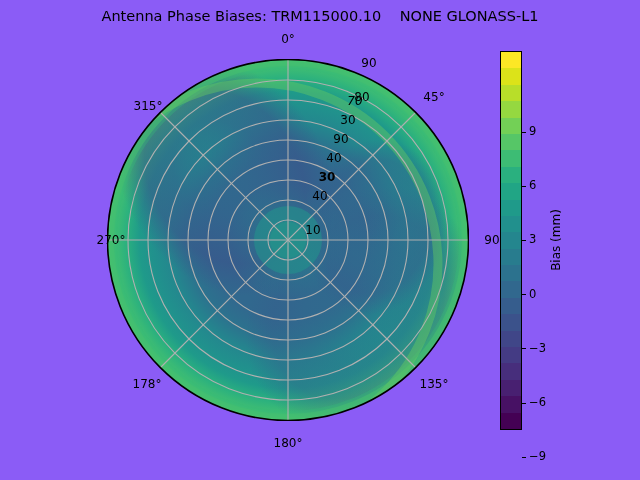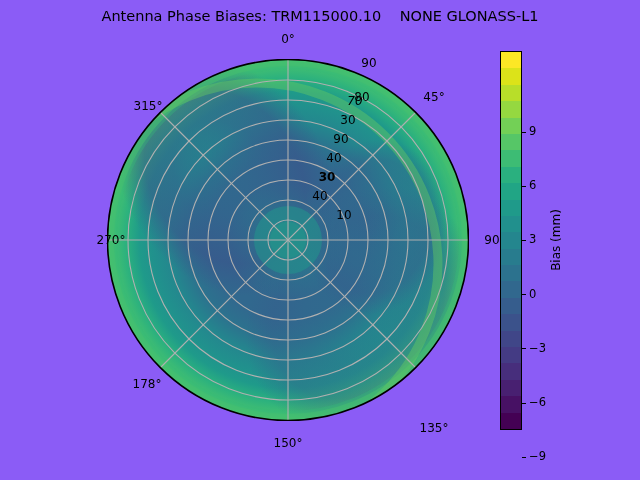--- a/index.html
+++ b/index.html
@@ -187,27 +187,27 @@
         <line x1="309" y1="53" x2="53" y2="309"></line>
       </g>
 
       <circle cx="181" cy="181" r="180.5" fill="none" stroke="#000000" stroke-width="1.6"></circle>
     </svg>
   </div>
 
   <div class="angle-label" style="left:288px; top:39px;">0°</div>
   <div class="angle-label" style="left:434px; top:97px;text-align:right;">45°</div>
   <div class="angle-label" style="left:492px; top:240px;">90</div>
-  <div class="angle-label" style="left:434px; top:384px;margin-top:44px;">135°</div>
-  <div class="angle-label" style="left:288px; top:443px;">150°</div>
+  <div class="angle-label" style="left:434px; top:384px;">135°</div>
+  <div class="angle-label" style="left:288px; top:443px;">180°</div>
   <div class="angle-label" style="left:147px; top:384px;">178°</div>
   <div class="angle-label" style="left:87px; top:240px;margin-left:24px;">270°</div>
   <div class="angle-label" style="left:148px; top:97px;margin-top:9px;">315°</div>
 
-  <div class="radial-label" style="left:313px; top:215px;margin-left:31px;">10</div>
+  <div class="radial-label" style="left:313px; top:230px;">10</div>
   <div class="radial-label" style="left:320px; top:196px;">40</div>
   <div class="radial-label" style="left:327px; top:177px;font-weight:bold;">30</div>
   <div class="radial-label" style="left:334px; top:158px;">40</div>
   <div class="radial-label" style="left:341px; top:139px;">90</div>
   <div class="radial-label" style="left:348px; top:120px;">30</div>
   <div class="radial-label" style="left:355px; top:101px;font-style:italic;">70</div>
   <div class="radial-label" style="left:362px; top:97px;">80</div>
   <div class="radial-label" style="left:369px; top:63px;">90</div>
 
   <div id="colorbar-group">

